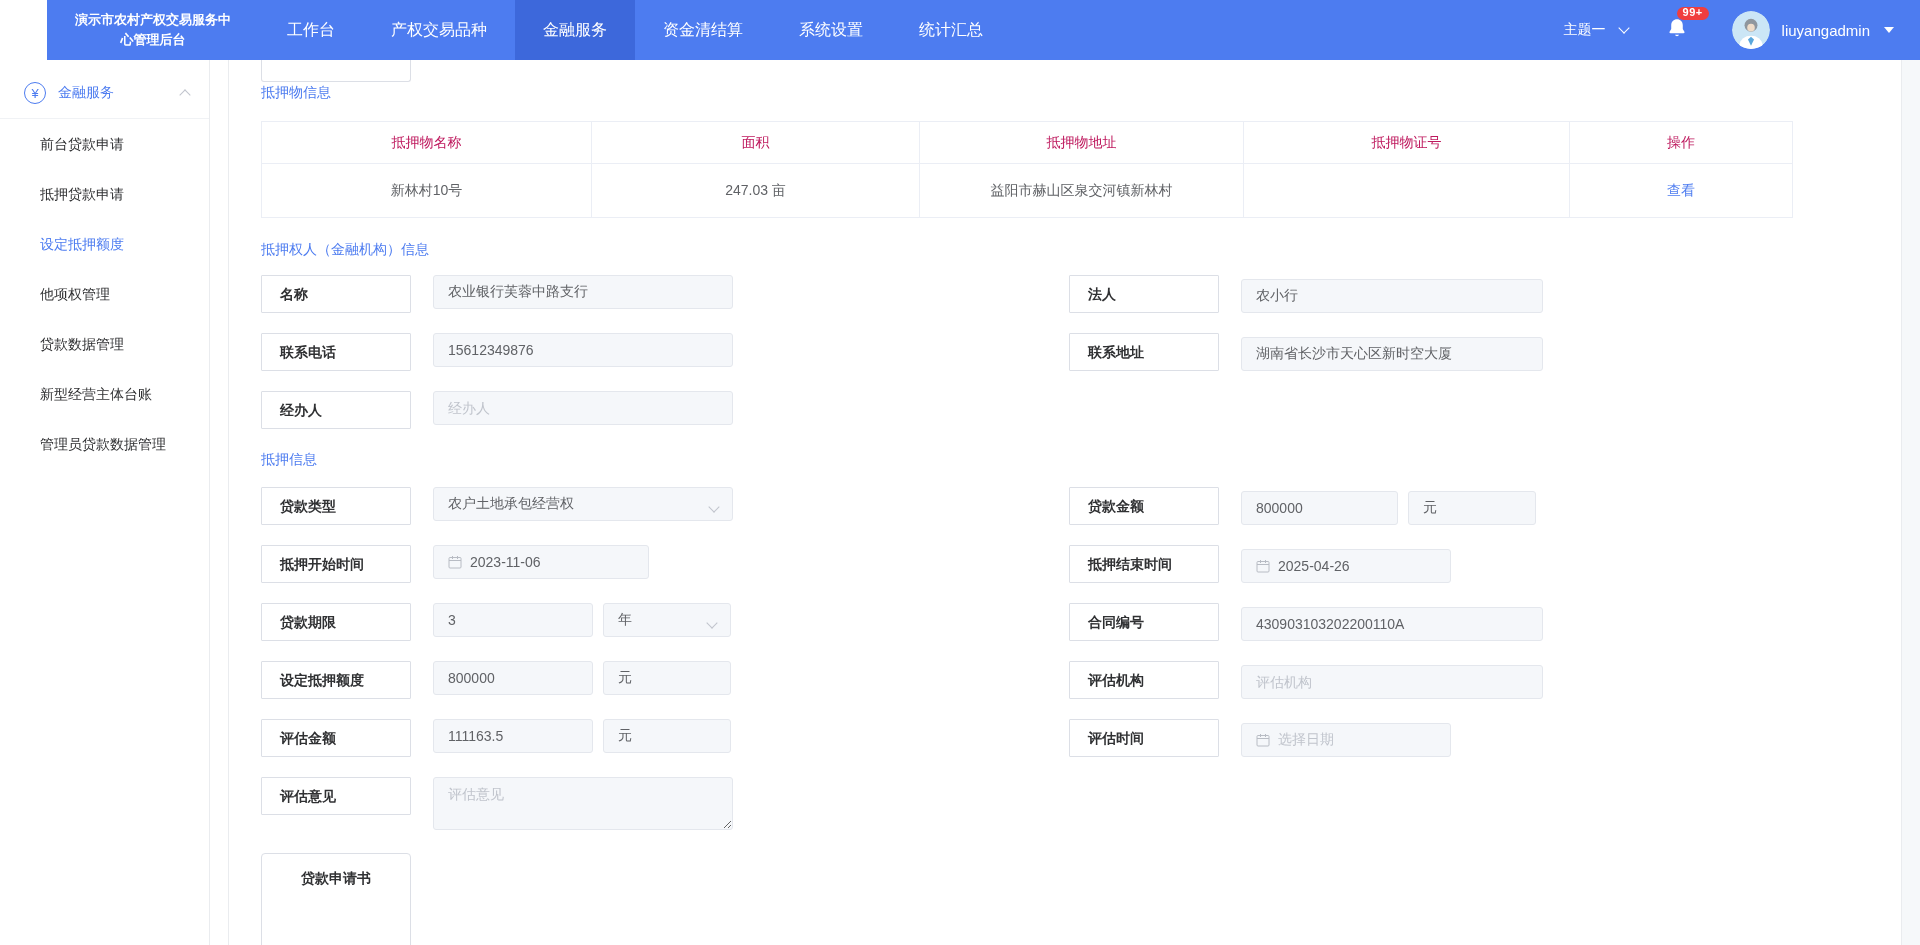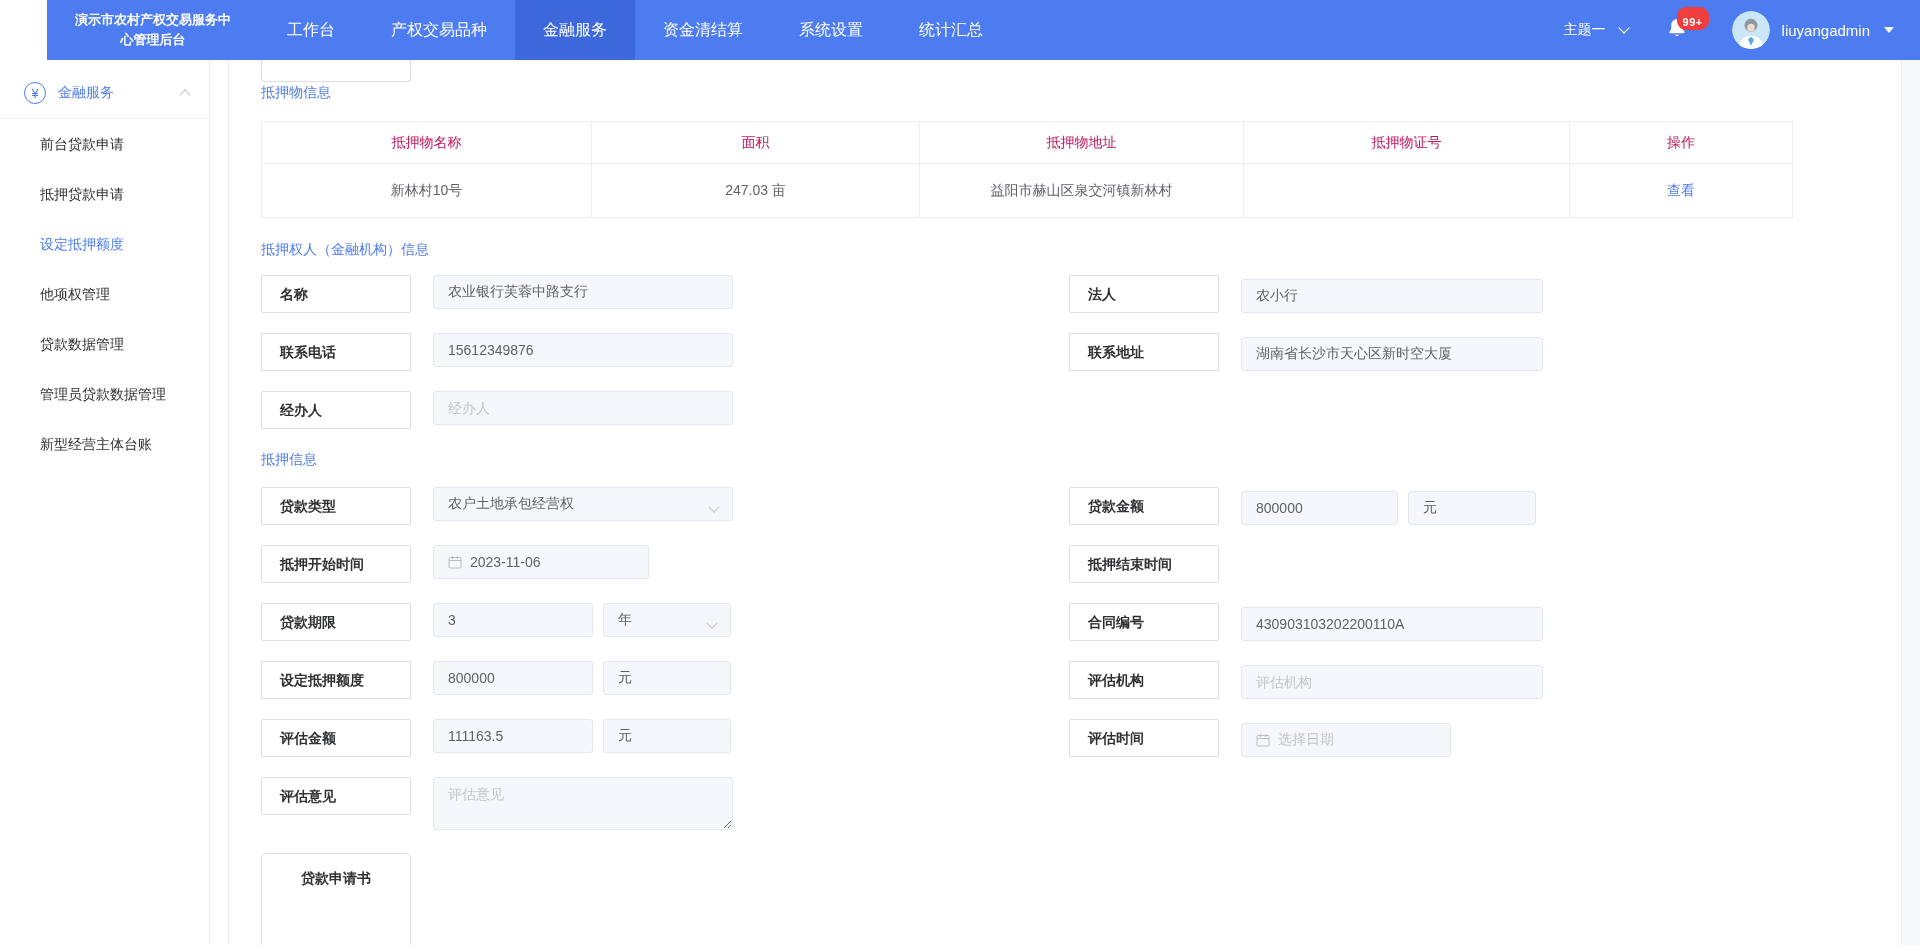--- a/index.html
+++ b/index.html
@@ -12,21 +12,21 @@
     font-size:13px; font-weight:bold; line-height:1.55; padding:0 24px; }
   .nav { display:flex; align-items:stretch; }
   .nav-item { display:flex; align-items:center; padding:0 28px; font-size:16px; cursor:pointer; white-space:nowrap; }
   .nav-item.active { background:#3d68db; }
   .header-right { margin-left:auto; display:flex; align-items:center; padding-right:26px; }
   .theme { display:flex; align-items:center; font-size:14px; margin-right:38px; cursor:pointer; }
   .chev-down { width:8px; height:8px; border-left:1.5px solid #fff; border-bottom:1.5px solid #fff;
     transform:rotate(-45deg); margin-left:14px; margin-top:-4px; }
   .bell-wrap { position:relative; margin-right:44px; cursor:pointer; }
   .badge { position:absolute; top:-10px; left:11px; background:#f03e3e; color:#fff; font-size:11px;
-    line-height:1; padding:10px 6px 2px; border-radius:9px; font-weight:bold; letter-spacing:.5px; }
+    line-height:1; padding:0 6px 2px; border-radius:9px; font-weight:bold; letter-spacing:.5px; }
   .avatar { width:38px; height:38px; border-radius:50%; overflow:hidden; margin-right:12px; flex:none; cursor:pointer; }
   .username { font-size:15px; margin-right:14px; cursor:pointer; }
   .caret { width:0; height:0; border-left:5px solid transparent; border-right:5px solid transparent;
     border-top:6px solid #fff; cursor:pointer; }
 
   
   .layout { display:flex; height:885px; }
   .sidebar { width:210px; border-right:1px solid #eaecef; background:#fff; flex:none; }
   .side-gutter { width:19px; border-right:1px solid #eaecef; background:#fff; flex:none; }
   .main { flex:1; position:relative; overflow:hidden; background:#fff; }
@@ -131,22 +131,22 @@
       <span class="yen-icon">¥</span>
       <span>金融服务</span>
       <span class="chev-up"></span>
     </div>
     <div class="menu-divider"></div>
     <div class="menu-item">前台贷款申请</div>
     <div class="menu-item">抵押贷款申请</div>
     <div class="menu-item active">设定抵押额度</div>
     <div class="menu-item">他项权管理</div>
     <div class="menu-item">贷款数据管理</div>
+    <div class="menu-item">新型经营主体台账</div>
     <div class="menu-item">管理员贷款数据管理</div>
-    <div class="menu-item">新型经营主体台账</div>
   </div>
   <div class="side-gutter"></div>
 
   <div class="main">
     <div class="content">
       <div class="stub-box"></div>
 
       <div class="section-title t1">抵押物信息</div>
       <table class="ctable">
         <tbody>
@@ -223,20 +223,31 @@
                     <line x1="1" y1="5.5" x2="13" y2="5.5" stroke="#b8bcc4"></line>
                     <line x1="4.5" y1="1" x2="4.5" y2="4" stroke="#b8bcc4"></line>
                     <line x1="9.5" y1="1" x2="9.5" y2="4" stroke="#b8bcc4"></line>
                   </svg>
               </span>
               <span>2023-11-06</span>
             </div>
           </div>
           <div class="fcol right">
             <div class="flabel">抵押结束时间</div>
+            <div class="fbox w210">
+              <span class="cal">
+                <svg width="14" height="14" viewBox="0 0 14 14">
+                    <rect x="1" y="2.5" width="12" height="10.5" rx="1" fill="none" stroke="#b8bcc4"></rect>
+                    <line x1="1" y1="5.5" x2="13" y2="5.5" stroke="#b8bcc4"></line>
+                    <line x1="4.5" y1="1" x2="4.5" y2="4" stroke="#b8bcc4"></line>
+                    <line x1="9.5" y1="1" x2="9.5" y2="4" stroke="#b8bcc4"></line>
+                  </svg>
+              </span>
+              <span>2025-04-26</span>
+            </div>
           </div>
         </div>
         <div class="frow">
           <div class="fcol left">
             <div class="flabel">贷款期限</div>
             <input class="fbox w160" value="3" style="">
             <div class="fbox unit">
               <span>年</span>
               <span class="sel-chev"></span>
             </div>

